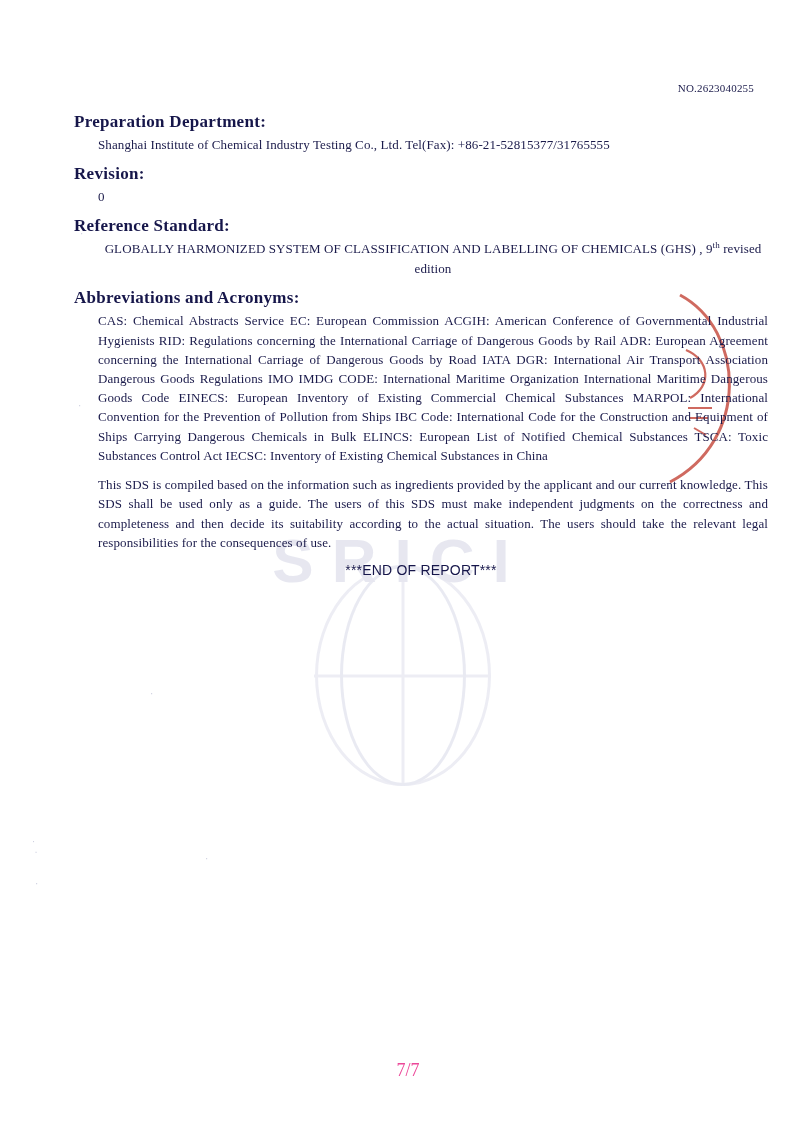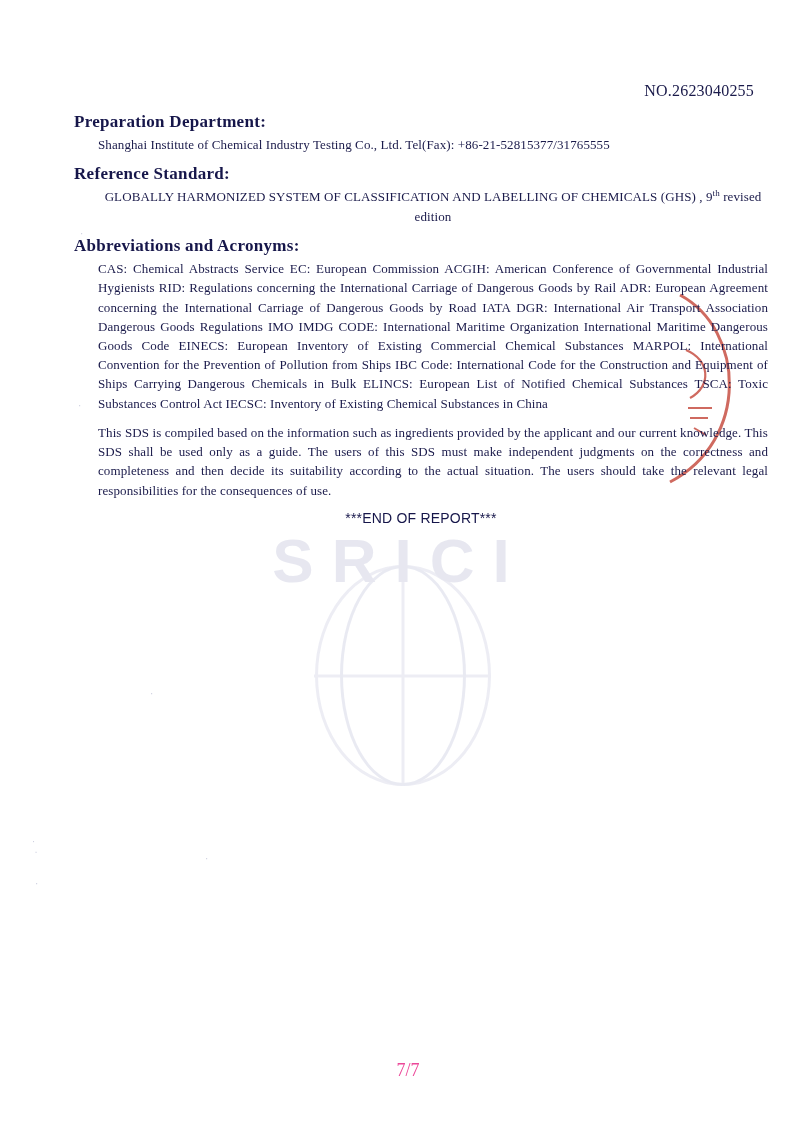--- a/index.html
+++ b/index.html
@@ -103,21 +103,21 @@
     font-family: "Liberation Sans", sans-serif;
     pointer-events: none;
   }
 
   
   .doc-no {
     position: absolute;
     right: 46px;
     top: 82px;
     font-family: "Liberation Serif", serif;
-    font-size: 16px;
+    font-size: 11px;
     letter-spacing: .2px;
     color: #1a1a4a;
   }
   .content {
     position: absolute;
     left: 74px;
     top: 112px;
     width: 694px;
   }
   .sec-head {
@@ -193,20 +193,24 @@
 
   <div class="doc-no">NO.2623040255</div>
 
   <div class="content">
 
     <div class="block">
       <p class="sec-head">Preparation Department:</p>
       <p class="sec-body">Shanghai Institute of Chemical Industry Testing Co., Ltd. Tel(Fax): +86-21-52815377/31765555</p>
     </div>
 
+    <div class="block">
+      <p class="sec-head">Revision:</p>
+      <p class="sec-body">0</p>
+    </div>
 
     <div class="block">
       <p class="sec-head">Reference Standard:</p>
       <p class="sec-body nowrap-ref"><span>GLOBALLY HARMONIZED SYSTEM OF CLASSIFICATION AND LABELLING OF CHEMICALS (GHS) , 9</span><sup>th</sup><span> revised edition</span></p>
     </div>
 
     <div class="block">
       <p class="sec-head">Abbreviations and Acronyms:</p>
       <p class="sec-body">CAS: Chemical Abstracts Service EC: European Commission ACGIH: American Conference of Governmental Industrial Hygienists RID: Regulations concerning the International Carriage of Dangerous Goods by Rail ADR: European Agreement concerning the International Carriage of Dangerous Goods by Road IATA DGR: International Air Transport Association Dangerous Goods Regulations IMO IMDG CODE: International Maritime Organization International Maritime Dangerous Goods Code EINECS: European Inventory of Existing Commercial Chemical Substances MARPOL: International Convention for the Prevention of Pollution from Ships IBC Code: International Code for the Construction and Equipment of Ships Carrying Dangerous Chemicals in Bulk ELINCS: European List of Notified Chemical Substances TSCA: Toxic Substances Control Act IECSC: Inventory of Existing Chemical Substances in China</p>
     </div>

